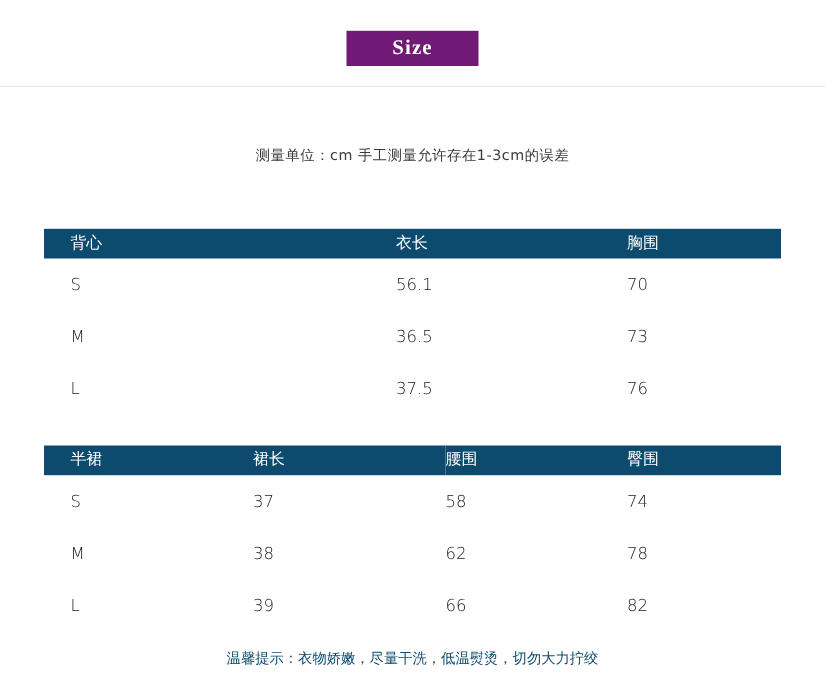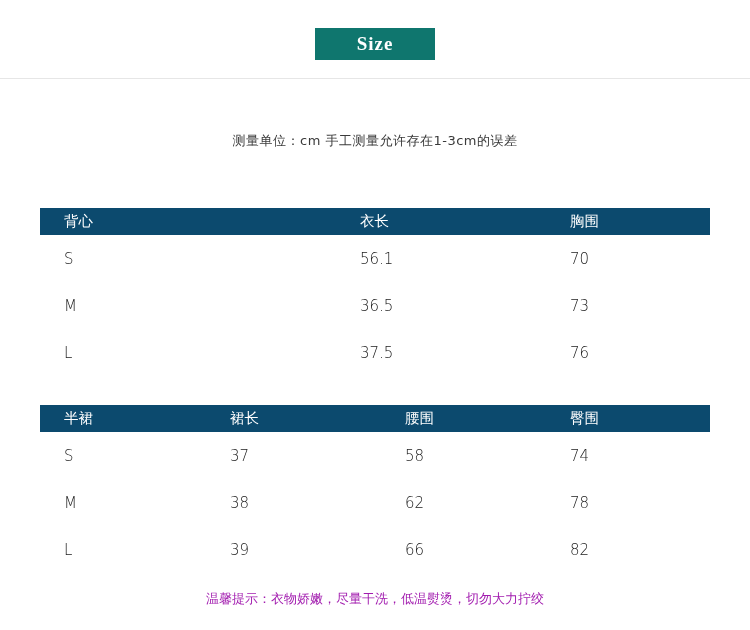--- a/index.html
+++ b/index.html
@@ -25,21 +25,21 @@
   
   .banner-wrap {
     position: absolute;
     top: 28px;
     left: 0;
     width: 750px;
     text-align: center;
   }
   .banner {
     display: inline-block;
-    background: #0f766e;
+    background: #701a75;
     color: #ffffff;
     font-family: "Liberation Serif", serif;
     font-size: 19px;
     font-weight: bold;
     letter-spacing: 1px;
     padding: 6px 42px 7px 42px;
     line-height: 1;
   }
 
   .divider {
@@ -111,21 +111,21 @@
   #table-skirt col.c3 { width: 165px; }
   #table-skirt col.c4 { width: 140px; }
 
   .footer-note {
     position: absolute;
     top: 590px;
     left: 0;
     width: 750px;
     text-align: center;
     font-size: 13px;
-    color: #a21caf;
+    color: #0c4a6e;
     font-family: "DejaVu Sans", sans-serif;
   }
 </style>
 </head>
 <body>
 
 <div class="page">
 
   <div class="banner-wrap">
     <span class="banner">Size</span>

